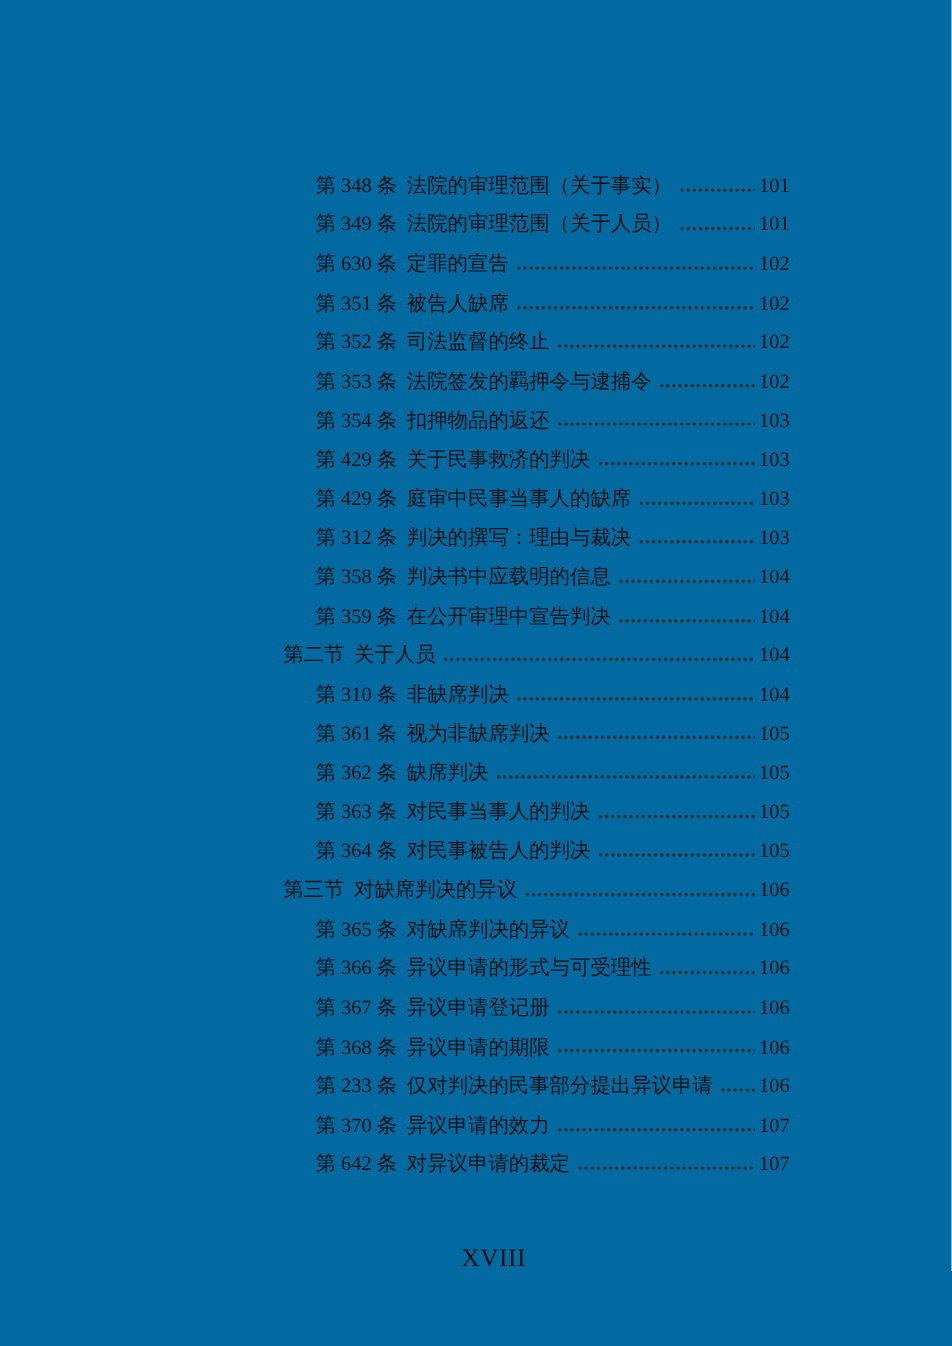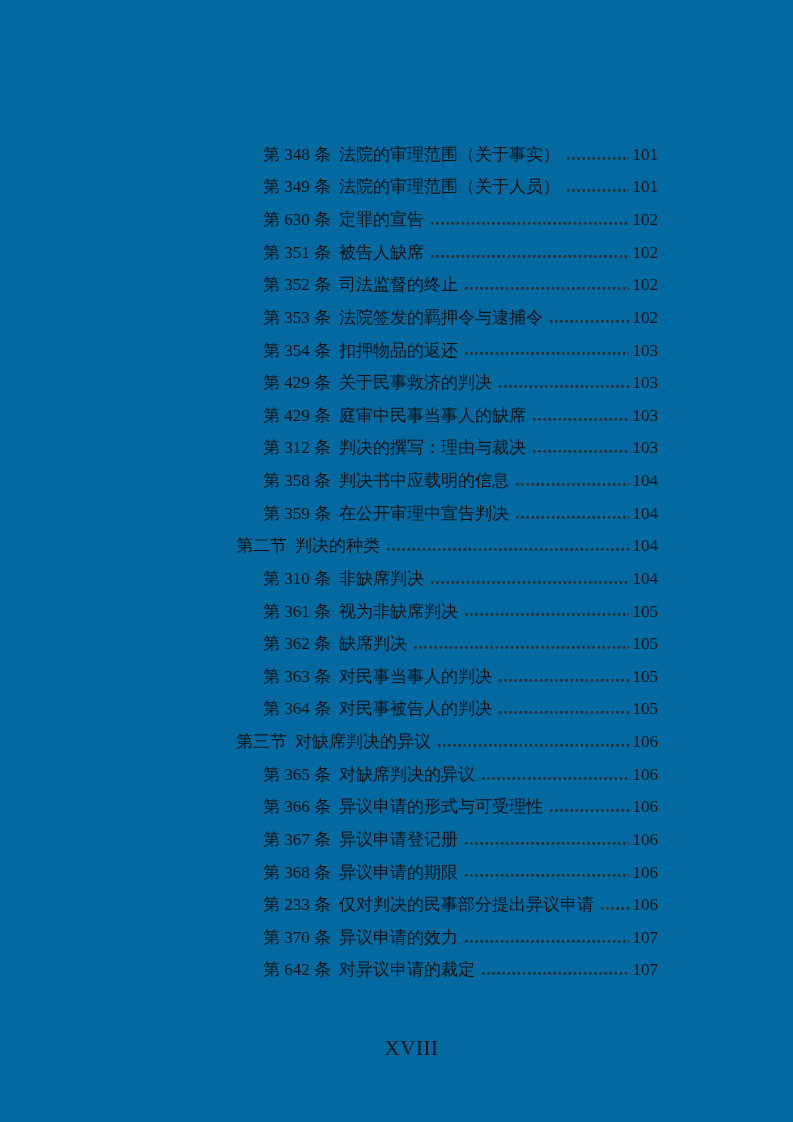--- a/index.html
+++ b/index.html
@@ -150,21 +150,21 @@
 
   <div class="row article">
     <span class="label">第 359 条</span>
     <span class="title">在公开审理中宣告判决</span>
     <span class="leader"></span>
     <span class="pagenum">104</span>
   </div>
 
   <div class="row section">
     <span class="label">第二节</span>
-    <span class="title">判决的种类</span>
+    <span class="title">关于人员</span>
     <span class="leader"></span>
     <span class="pagenum">104</span>
   </div>
 
   <div class="row article">
     <span class="label">第 310 条</span>
     <span class="title">非缺席判决</span>
     <span class="leader"></span>
     <span class="pagenum">104</span>
   </div>

